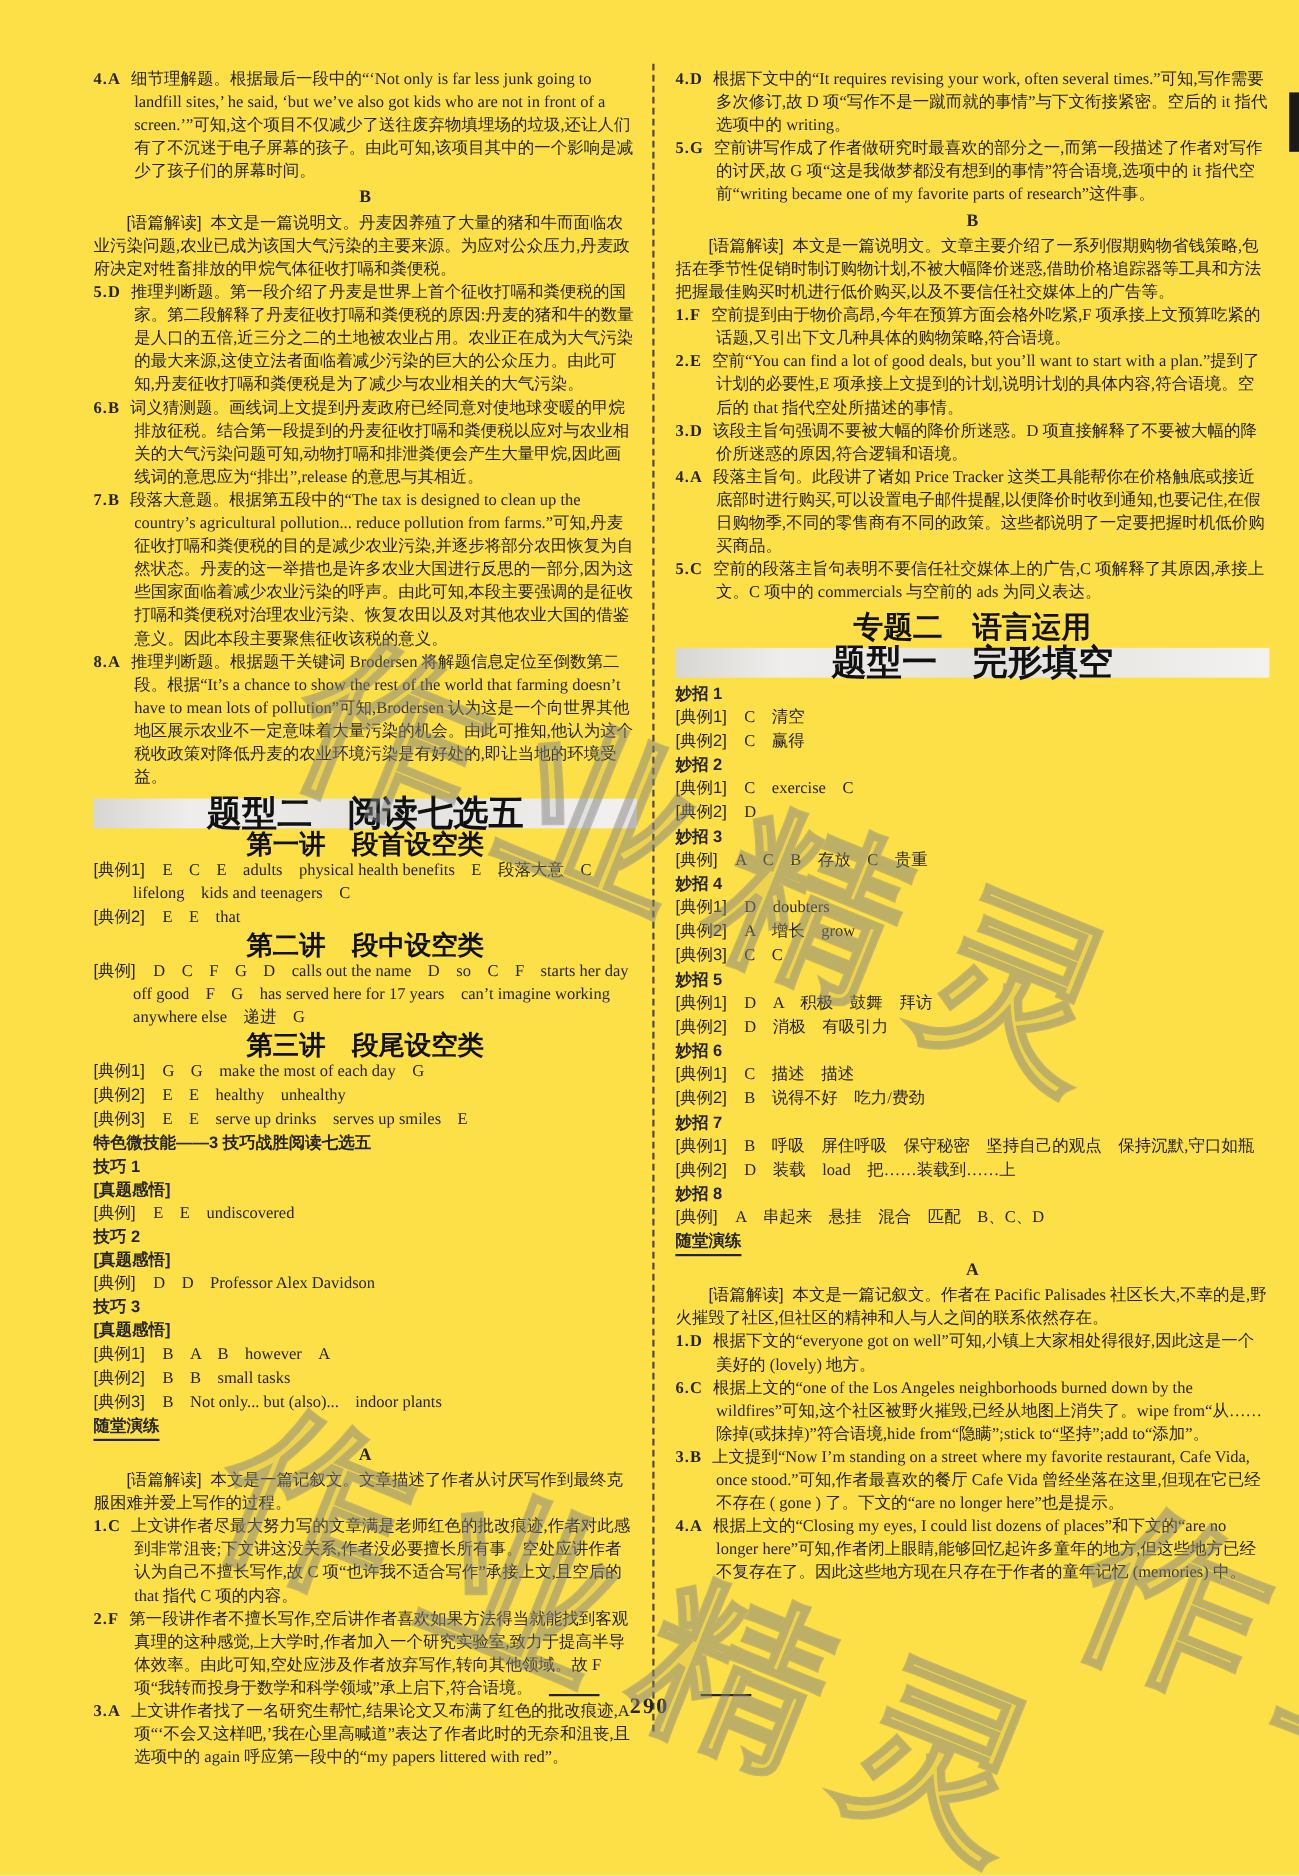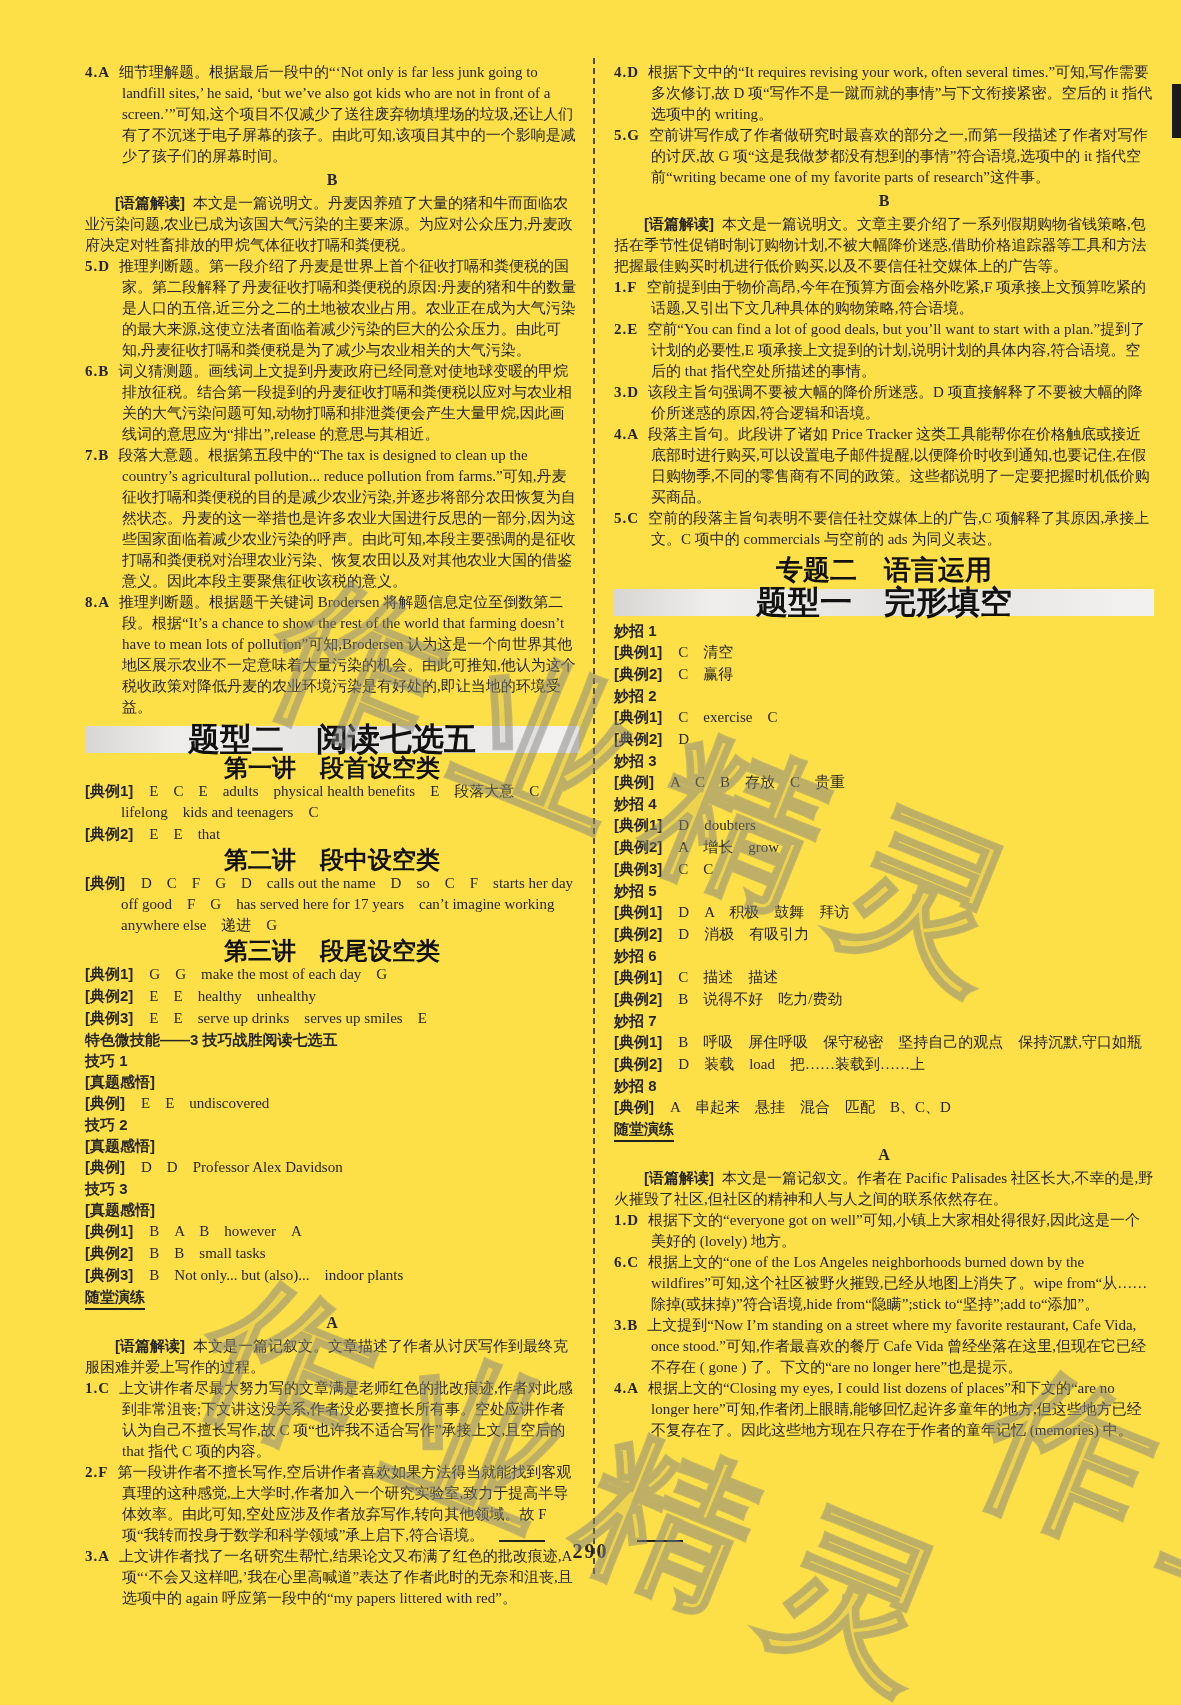--- a/index.html
+++ b/index.html
@@ -6,21 +6,21 @@
   .page{position:relative;width:1181px;height:1705px;margin:0 auto;background:#fde047;
         font-family:"Liberation Serif","DejaVu Serif",serif;color:#262524;overflow:hidden;}
   .col{position:absolute;top:62px;font-size:15px;line-height:21px;}
   .col-left{left:85px;width:494px;}
   .col-right{left:614px;width:540px;}
   .divider{position:absolute;left:593px;top:58px;height:1516px;width:0;
            border-left:2px dashed #4a4a4a;}
   .ans{margin:0;padding-left:37px;text-indent:-37px;}
   .ans .head{font-weight:700;padding-right:9px;letter-spacing:1px;}
   .jd{margin:0;text-indent:2em;}
-  .lbl{font-weight:700;font-family:"Liberation Sans","DejaVu Sans",sans-serif;padding-right:8px;}
+  .lbl{font-weight:400;font-family:"Liberation Sans","DejaVu Sans",sans-serif;padding-right:8px;}
   .ex{margin:0;padding-left:2.4em;text-indent:-2.4em;white-space:pre-wrap;}
   .ex .lbl{padding-right:16px;}
   .mini{margin:0;font-weight:700;font-family:"Liberation Sans","DejaVu Sans",sans-serif;}
   .plain-lbl{margin:0;font-weight:700;font-family:"Liberation Sans","DejaVu Sans",sans-serif;}
   .center-letter{margin:2px 0;text-align:center;font-weight:700;font-size:16px;}
   .band{margin:8px 0 4px;padding:3px 0;text-align:center;font-weight:700;font-size:32px;
         font-family:"Liberation Sans","DejaVu Sans",sans-serif;color:#111;
         background:linear-gradient(90deg,#d7d6d3 0%,#efeeec 18%,#e2e1de 55%,#f3f2f0 100%);}
   .subhead{margin:4px 0 2px;text-align:center;font-weight:700;font-size:24px;
            font-family:"Liberation Sans","DejaVu Sans",sans-serif;color:#111;}

